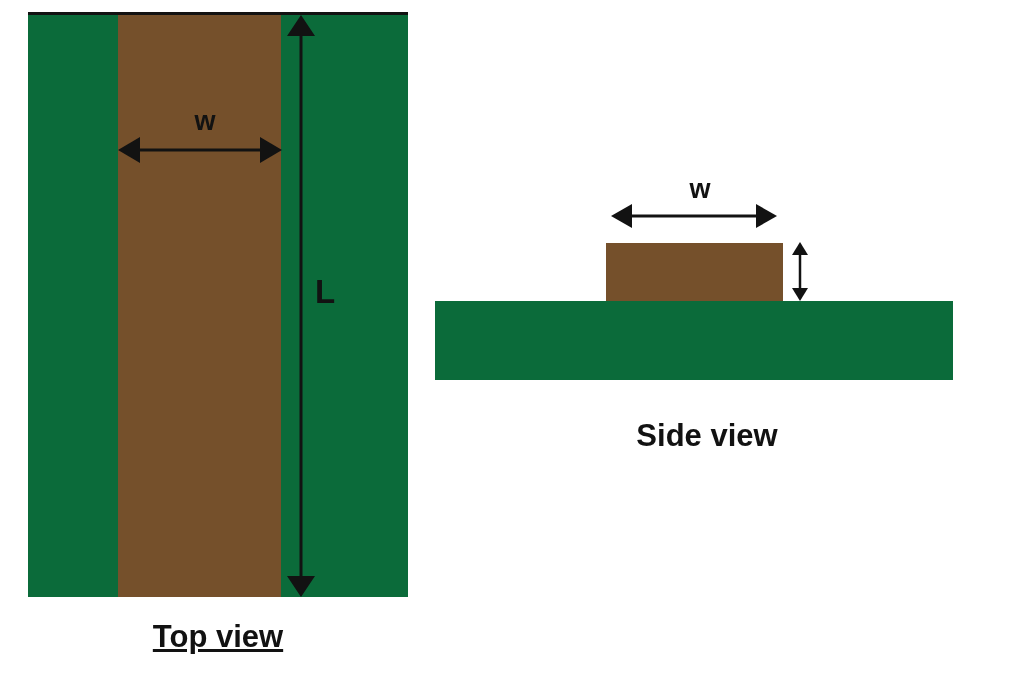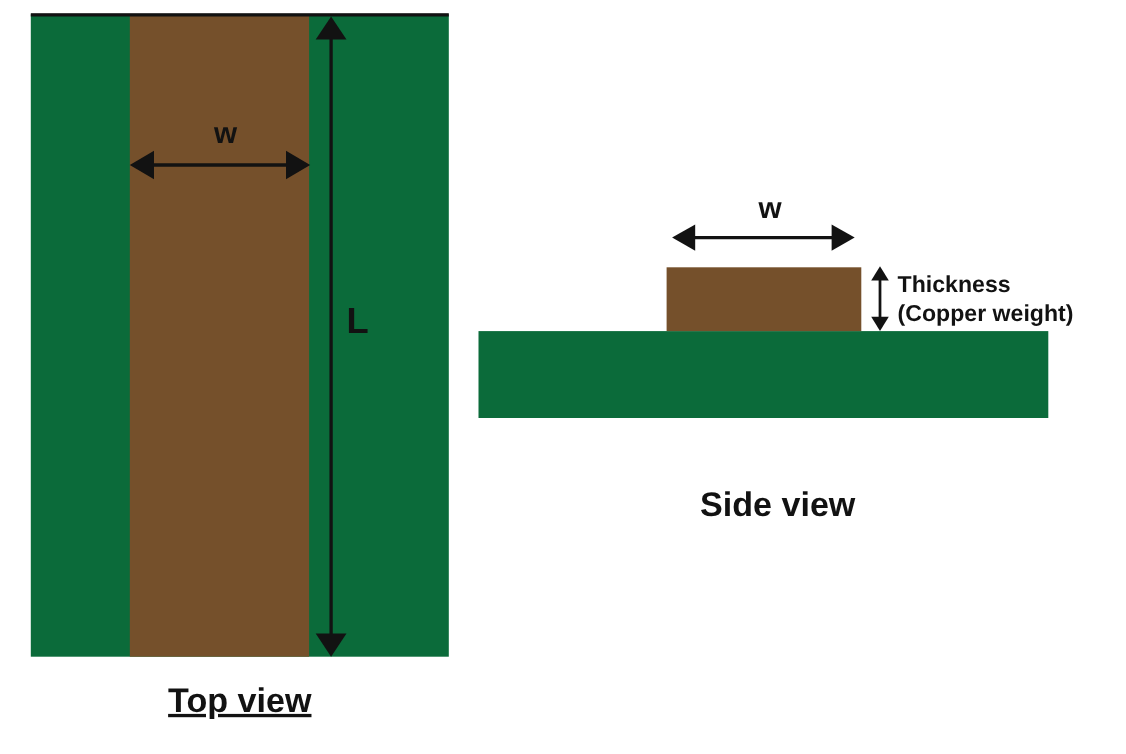--- a/index.html
+++ b/index.html
@@ -31,21 +31,21 @@
   .arrow-w-side{left:610px;top:202px;}
   .arrow-th{left:789px;top:242px;}
   
   .label{font-weight:bold;line-height:1;white-space:nowrap;}
   .lbl-w-top{left:165px;top:108px;width:80px;text-align:center;font-size:27px;}
   .lbl-l{left:315px;top:275px;font-size:33px;}
   .lbl-w-side{left:660px;top:176px;width:80px;text-align:center;font-size:27px;}
   .thickness-text{left:816px;top:245px;font-size:21px;font-weight:bold;line-height:27px;white-space:nowrap;}
   .caption{font-weight:bold;font-size:31px;line-height:36px;text-align:center;white-space:nowrap;}
   .cap-top{left:28px;top:619px;width:380px;text-decoration:underline;}
-  .cap-side{left:437px;top:418px;width:540px;margin-top:23px;}
+  .cap-side{left:437px;top:418px;width:540px;}
 </style>
 </head>
 <body>
 
 <div class="canvas">
 
   <div class="abs board-top"></div>
   <div class="abs trace-top"></div>
   <div class="abs topline"></div>
 
@@ -73,20 +73,16 @@
     <polygon points="1,14 22,2 22,26"></polygon>
     <polygon points="167,14 146,2 146,26"></polygon>
   </svg>
   <div class="abs label lbl-w-side">w</div>
 
   <svg class="arrow arrow-th" width="22" height="60" viewBox="0 0 22 60">
     <line x1="11" y1="11" x2="11" y2="49" stroke-width="2.5"></line>
     <polygon points="11,0 3,13 19,13"></polygon>
     <polygon points="11,59 3,46 19,46"></polygon>
   </svg>
-  <div class="abs thickness-text">
-    <div>Thickness</div>
-    <div>(Copper weight)</div>
-  </div>
 
   <div class="abs caption cap-side">Side view</div>
 
 </div>
 
 </body></html>

